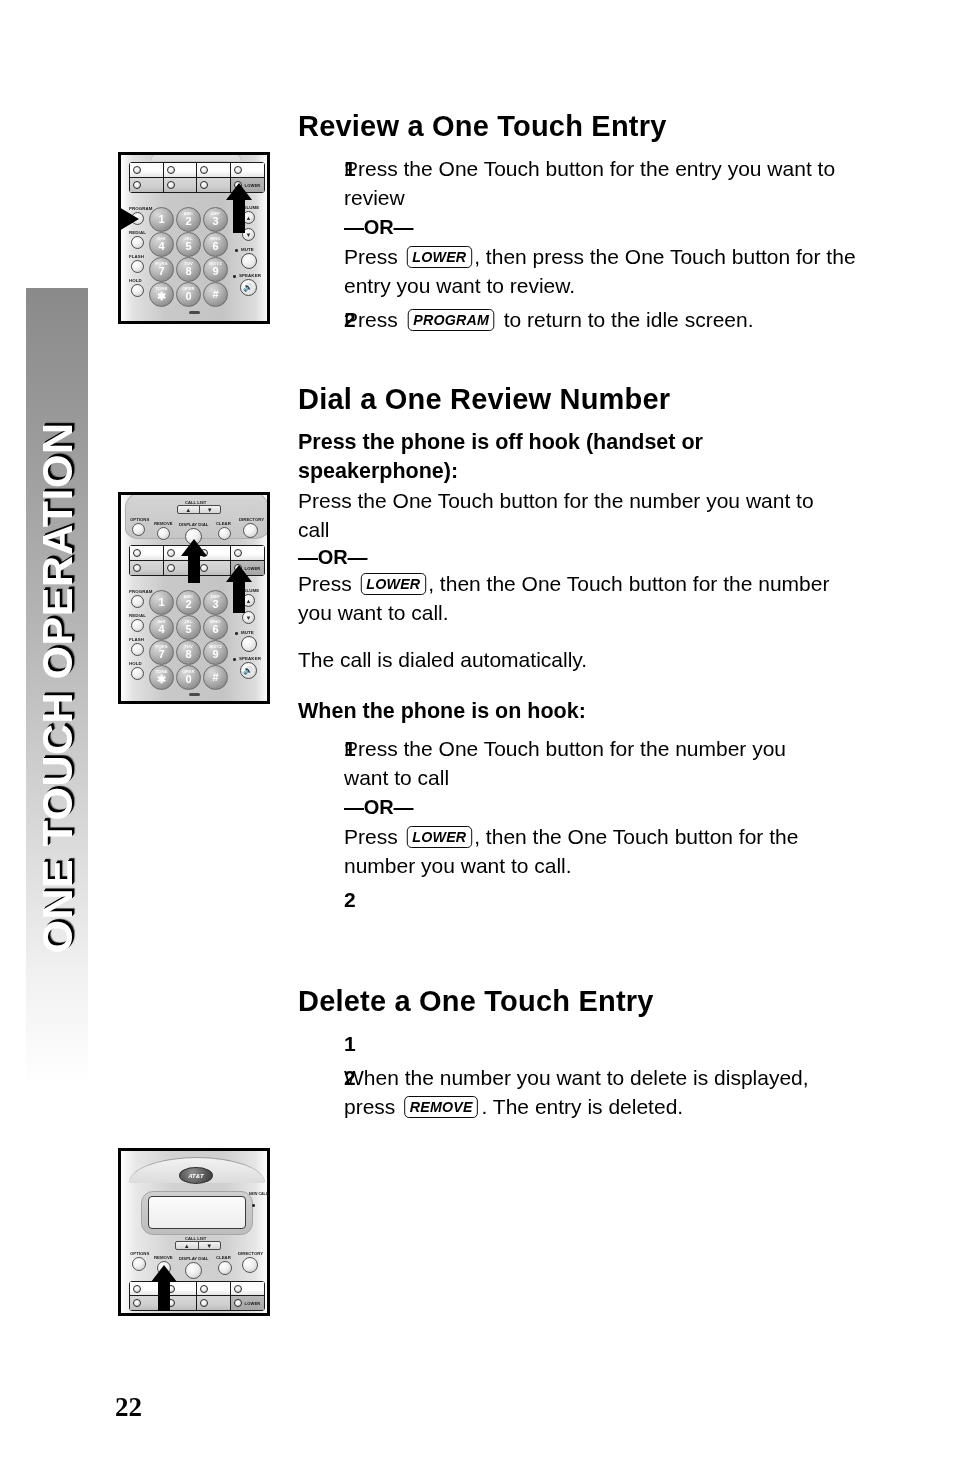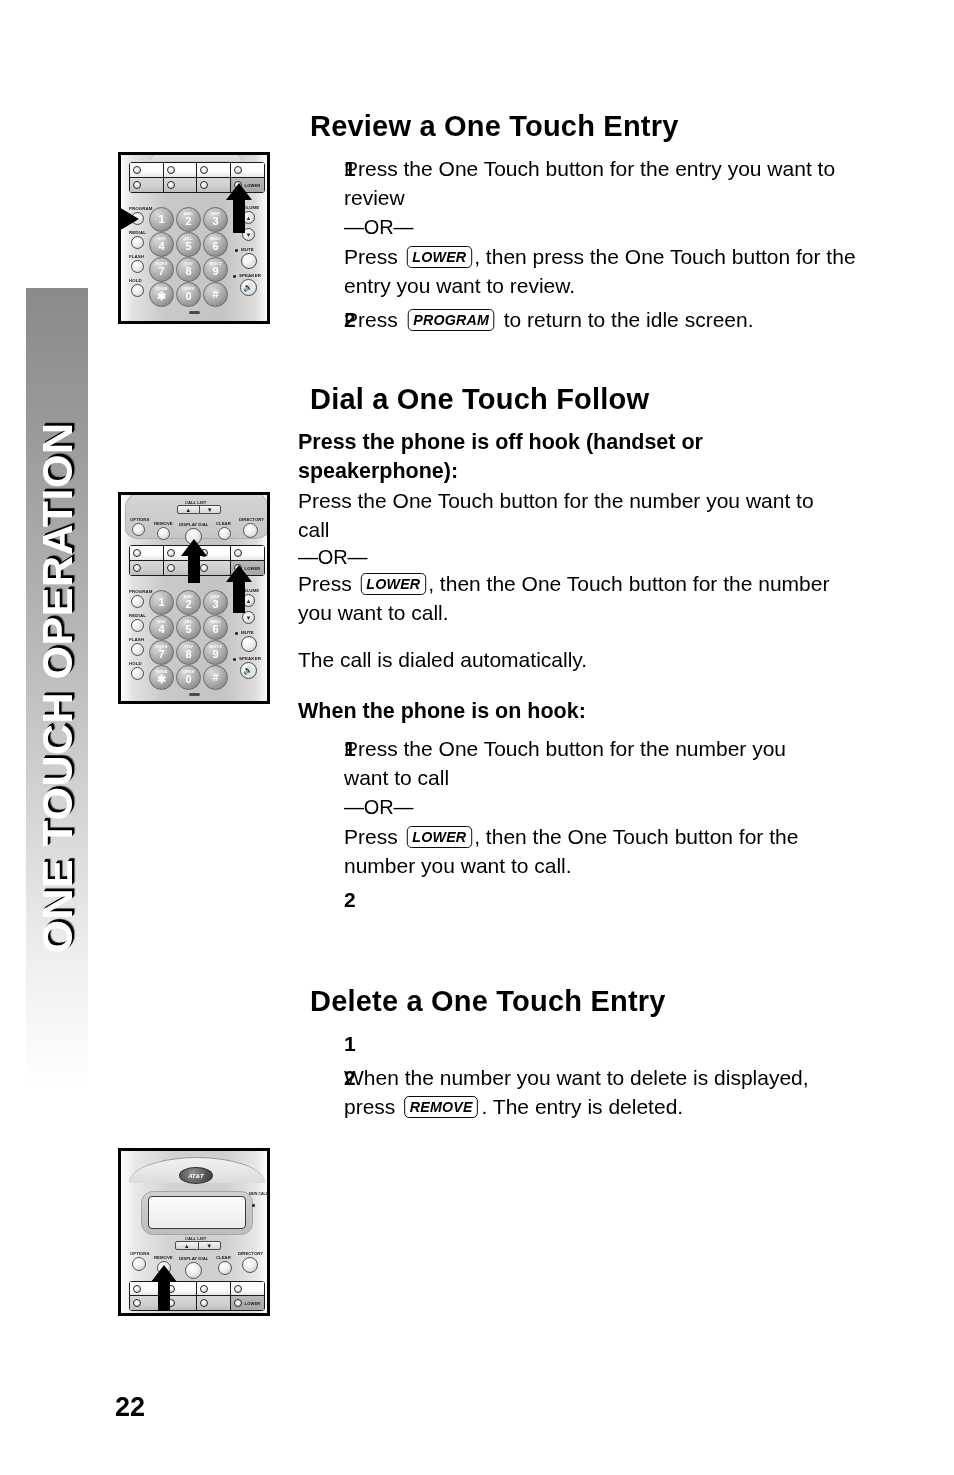--- a/index.html
+++ b/index.html
@@ -48,38 +48,38 @@
     left: 298px;
     top: 0;
     width: 600px;
   }
 
   h1.sec {
     font-family: "Liberation Sans", sans-serif;
     font-weight: bold;
     font-size: 29px;
     letter-spacing: 0.2px;
-    margin: 12px;
+    margin: 0;
     line-height: 1.15;
   }
   h2.sub {
     font-family: "Liberation Sans", sans-serif;
     font-weight: bold;
     font-size: 21.5px;
     margin: 0;
     line-height: 1.32;
   }
   p.body {
     font-size: 21px;
     line-height: 1.38;
     margin: 0;
     font-weight: 400;
   }
   .or {
-    font-weight: normal;
+    font-weight: bold;
     font-size: 20px;
     letter-spacing: -0.2px;
   }
 
   
   .step {
     display: flex;
     align-items: flex-start;
   }
   .step-num {
@@ -125,20 +125,21 @@
   .note-text { font-size: 21px; line-height: 1.4; }
   .note-text b { font-weight: bold; }
 
   
   .page-num {
     position: absolute;
     left: 115px;
     top: 1392px;
     font-weight: bold;
     font-size: 27px;
+    font-family: Liberation Serif, serif;
   }
 
   
   .fig {
     position: absolute;
     border: 3px solid #000;
     background: #ffffff;
     overflow: hidden;
   }
   .phone-body {
@@ -633,21 +634,21 @@
     </div>
   </div>
 
   <div class="step" style="margin-top:5px;">
     <div class="step-num">2</div>
     <div class="step-body">
       <span>Press </span><span class="key">PROGRAM</span><span> to return to the idle screen.</span>
     </div>
   </div>
 
-  <h1 class="sec" style="margin-top:48px;">Dial a One Touch Follow</h1>
+  <h1 class="sec" style="margin-top:48px;">Dial a One Review Number</h1>
 
   <h2 class="sub" style="margin-top:12px; max-width:500px;">Press the phone is off hook (handset or speakerphone):</h2>
 
   <p class="body" style="margin-top:2px; max-width:540px;">Press the One Touch button for the number you want to call</p>
   <div class="or" style="margin-top:1px;">—OR—</div>
   <p class="body" style="margin-top:1px; max-width:570px;">
     <span>Press </span><span class="key">LOWER</span><span>, then the One Touch button for the number you want to call.</span>
   </p>
   <p class="body" style="margin-top:18px;">The call is dialed automatically.</p>
 

